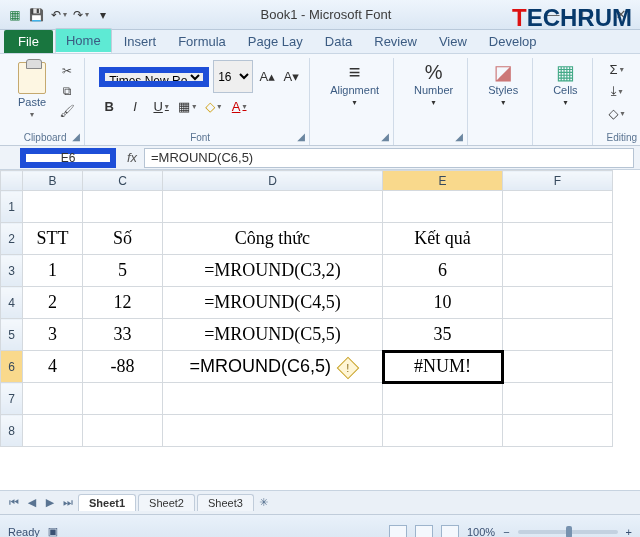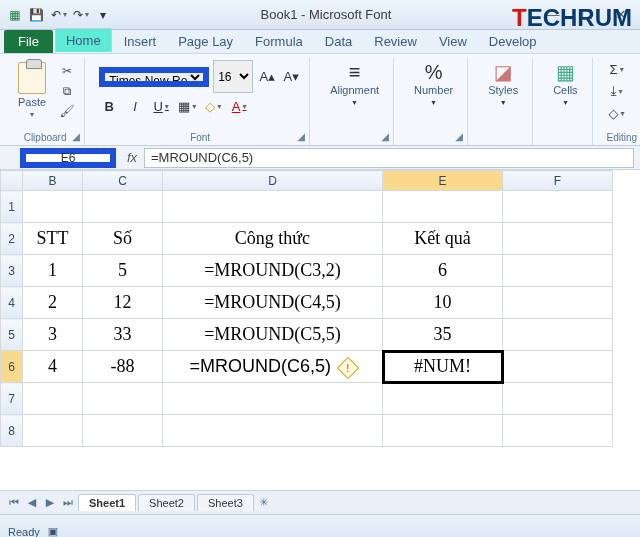--- a/index.html
+++ b/index.html
@@ -83,22 +83,22 @@
 
 <div class="watermark">
   <span class="t">T</span><span class="rest">ECHRUM</span>
   <span class="info">.INFO</span>
 </div>
 
 <div class="tabs">
   <div class="file-tab">File</div>
   <div class="tab active">Home</div>
   <div class="tab">Insert</div>
+  <div class="tab">Formula</div>
   <div class="tab">Page Lay</div>
-  <div class="tab">Formula</div>
   <div class="tab">Data</div>
   <div class="tab">Review</div>
   <div class="tab">View</div>
   <div class="tab">Develop</div>
 </div>
 
 <div class="ribbon">
   <div class="group">
     <div class="g-row">
       <div class="big-btn">
@@ -284,13 +284,24 @@
   <span class="nav-arrow">⏭</span>
   <div class="stab active">Sheet1</div>
   <div class="stab">Sheet2</div>
   <div class="stab">Sheet3</div>
   <span class="nav-arrow">✳</span>
 </div>
 
 <div class="statusbar">
   <span>Ready</span>
   <span style="margin-left:8px">▣</span>
+  <div class="status-right">
+    <div class="view-btn"></div>
+    <div class="view-btn"></div>
+    <div class="view-btn"></div>
+    <span>100%</span>
+    <span>−</span>
+    <div class="zoom-track">
+        <div class="zoom-thumb"></div>
+      </div>
+    <span>+</span>
+  </div>
 </div>
 
 </body></html>

